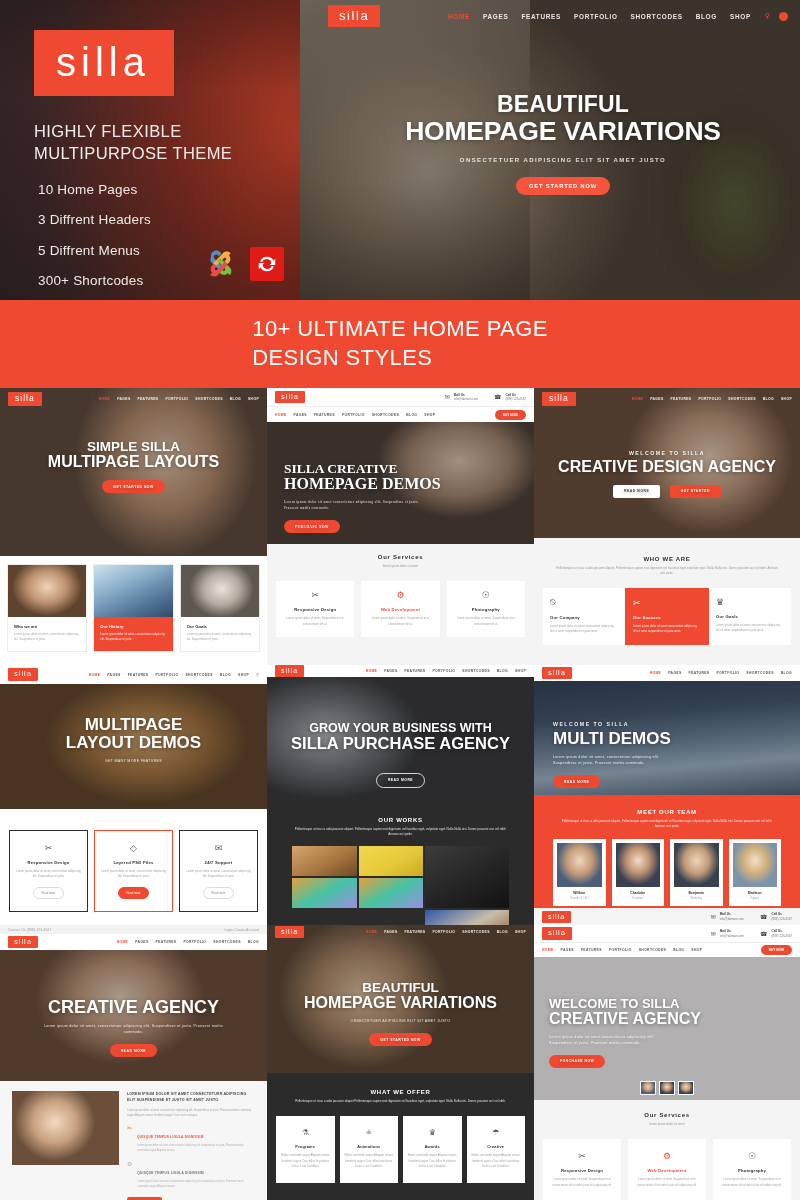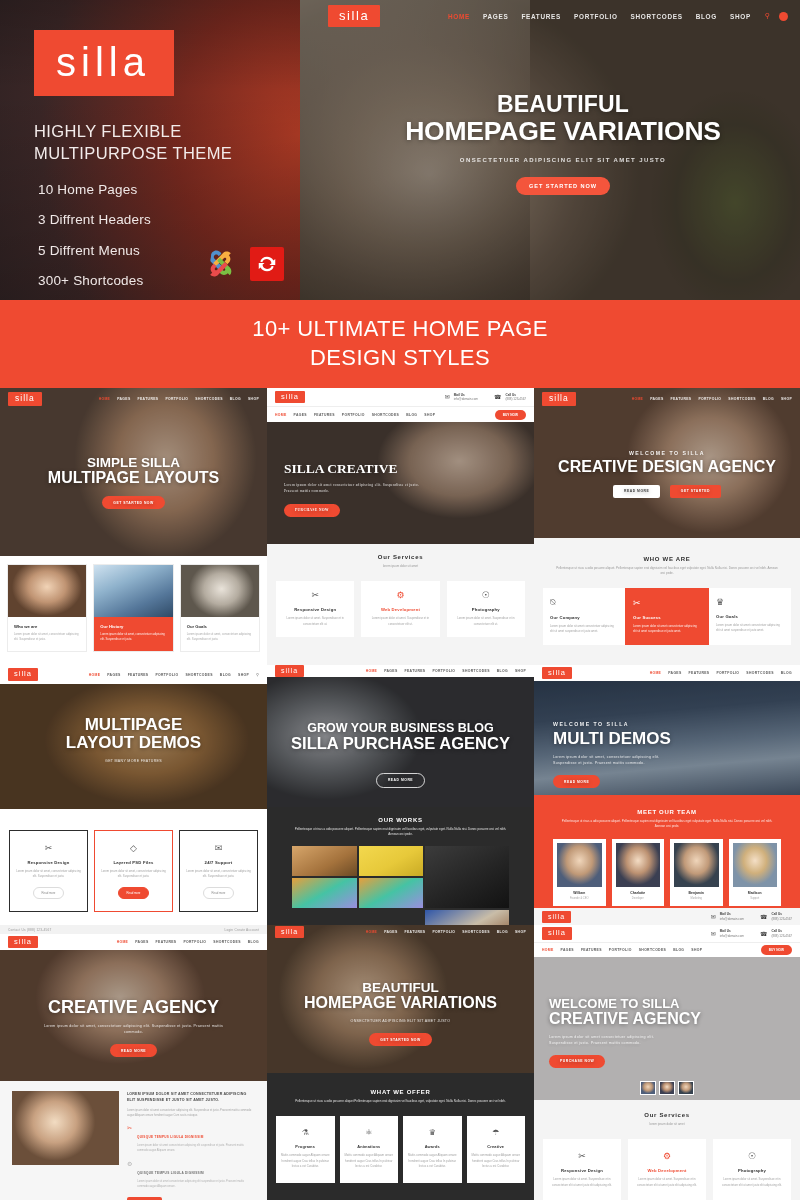--- a/index.html
+++ b/index.html
@@ -127,21 +127,21 @@
   }
   .hero-btn {
     display: inline-block; margin-top: 14px; background: #f4553c; color: #fff;
     font-size: 5.6px; letter-spacing: .9px; font-weight: 700; text-transform: uppercase;
     padding: 6px 13px; border-radius: 11px; border: 0;
   }
 
   
   .banner {
     width: 800px; height: 88px; background: #ef4a31;
-    display: flex; align-items: center; justify-content: center; text-align: center;
+    display: flex; align-items: center; justify-content: center; 
   }
   .banner-text {
     color: #fff; font-size: 22px; line-height: 1.3; font-weight: 400;
     letter-spacing: .4px;
   }
   .banner-text span { display: block; }
 
   
   .grid { display: grid; grid-template-columns: 267px 267px 266px; width: 800px; }
   .cell { position: relative; overflow: hidden; background: #fff; }
@@ -409,21 +409,21 @@
           <nav class="mini-menu onimg">
             <a class="active">HOME</a>
             <a>PAGES</a>
             <a>FEATURES</a>
             <a>PORTFOLIO</a>
             <a>SHORTCODES</a>
             <a>BLOG</a>
             <a>SHOP</a>
           </nav>
         </div>
-        <div class="th-title" style="top:68px">
+        <div class="th-title" style="top:52px">
           <span class="l1">SIMPLE SILLA</span>
           <span class="l2">MULTIPAGE LAYOUTS</span>
           <span class="th-btn">GET STARTED NOW</span>
         </div>
       </div>
       <div style="height:109px;background:#fff;padding-top:9px">
         <div class="photo-cards">
           <div class="pc">
             <div class="ph ph-man"></div>
             <div class="pb">
@@ -472,20 +472,21 @@
           <a>SHORTCODES</a>
           <a>BLOG</a>
           <a>SHOP</a>
         </nav>
         <span class="mini-cta" style="margin-left:auto">BUY NOW</span>
       </div>
       <div class="th-hero ph-suit" style="height:122px">
         <div class="shade"></div>
         <div class="th-title" style="top:40px;text-align:left;padding-left:17px">
           <span class="l1">SILLA CREATIVE</span>
+          <span class="l2">HOMEPAGE DEMOS</span>
           <span class="sub" style="max-width:140px">Lorem ipsum dolor sit amet consectetuer adipiscing elit. Suspendisse et justo. Praesent mattis commodo.</span>
           <span class="th-btn">Purchase Now</span>
         </div>
       </div>
       <div class="th-sec grey" style="height:121px">
         <div class="sec-h" style="text-transform:none">Our Services</div>
         <div class="sec-p">lorem ipsum dolor sit amet</div>
         <div class="cards" style="margin-top:12px">
           <div class="card flat">
             <span class="ci">✂</span>
@@ -611,21 +612,21 @@
           <a>FEATURES</a>
           <a>PORTFOLIO</a>
           <a>SHORTCODES</a>
           <a>BLOG</a>
           <a>SHOP</a>
         </nav>
       </div>
       <div class="th-hero ph-shoes" style="height:130px">
         <div class="shade"></div>
         <div class="th-title" style="top:45px">
-          <span class="l1" style="font-size:12.5px">GROW YOUR BUSINESS BLOG</span>
+          <span class="l1" style="font-size:12.5px">GROW YOUR BUSINESS WITH</span>
           <span class="l2" style="font-size:16.5px">SILLA PURCHASE AGENCY</span>
           <span class="th-btn" style="background:transparent;border:1px solid rgba(255,255,255,.8);margin-top:20px">READ MORE</span>
         </div>
       </div>
       <div class="th-sec dark dots-bg" style="height:118px">
         <div class="sec-h w">OUR WORKS</div>
         <div class="sec-p w" style="padding:0 14px">Pellentesque ut risus a odio posuere aliquet. Pellentesque sapien erat dignissim vel faucibus eget, vulputate eget. Nulla Nulla nisi. Donec posuere orci vel nibh. Aenean orci pede.</div>
         <div class="works">
           <div class="wcol">
             <div class="wi ph-w1"></div>

